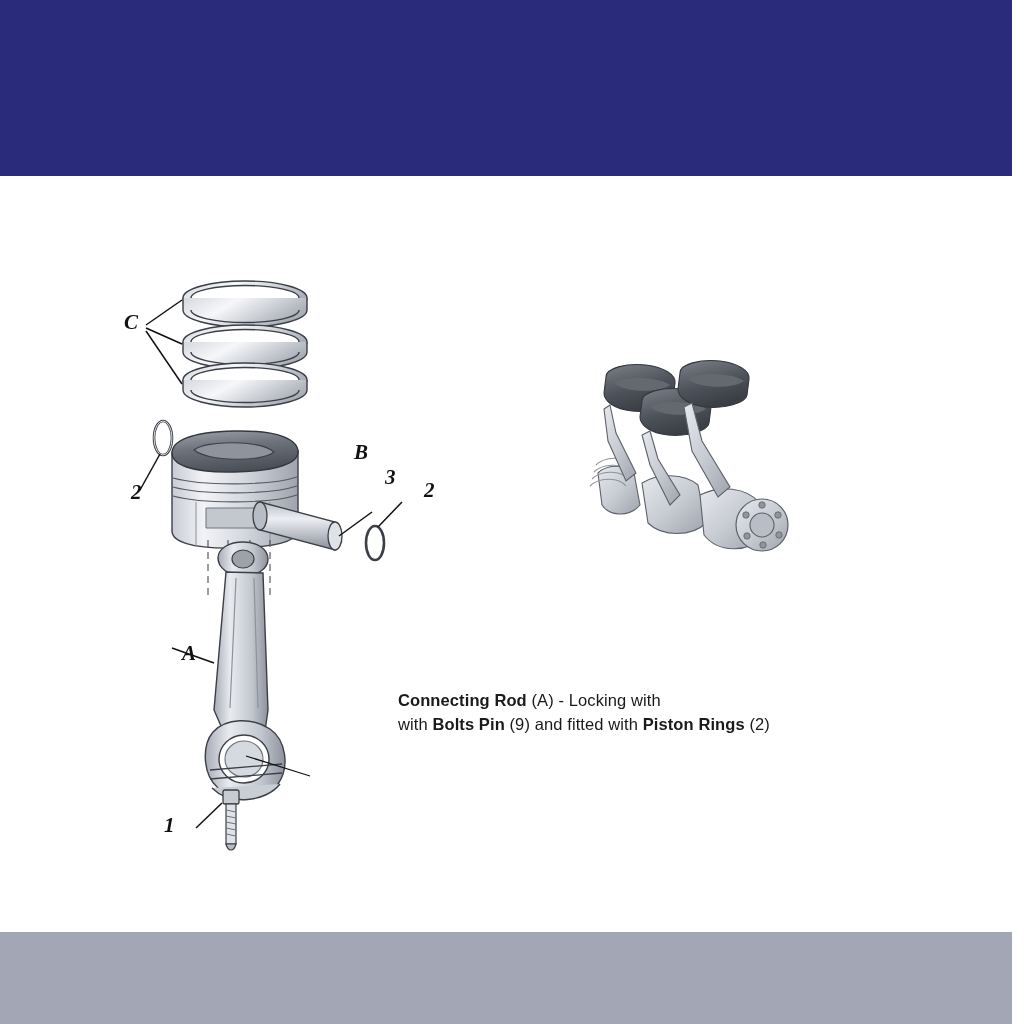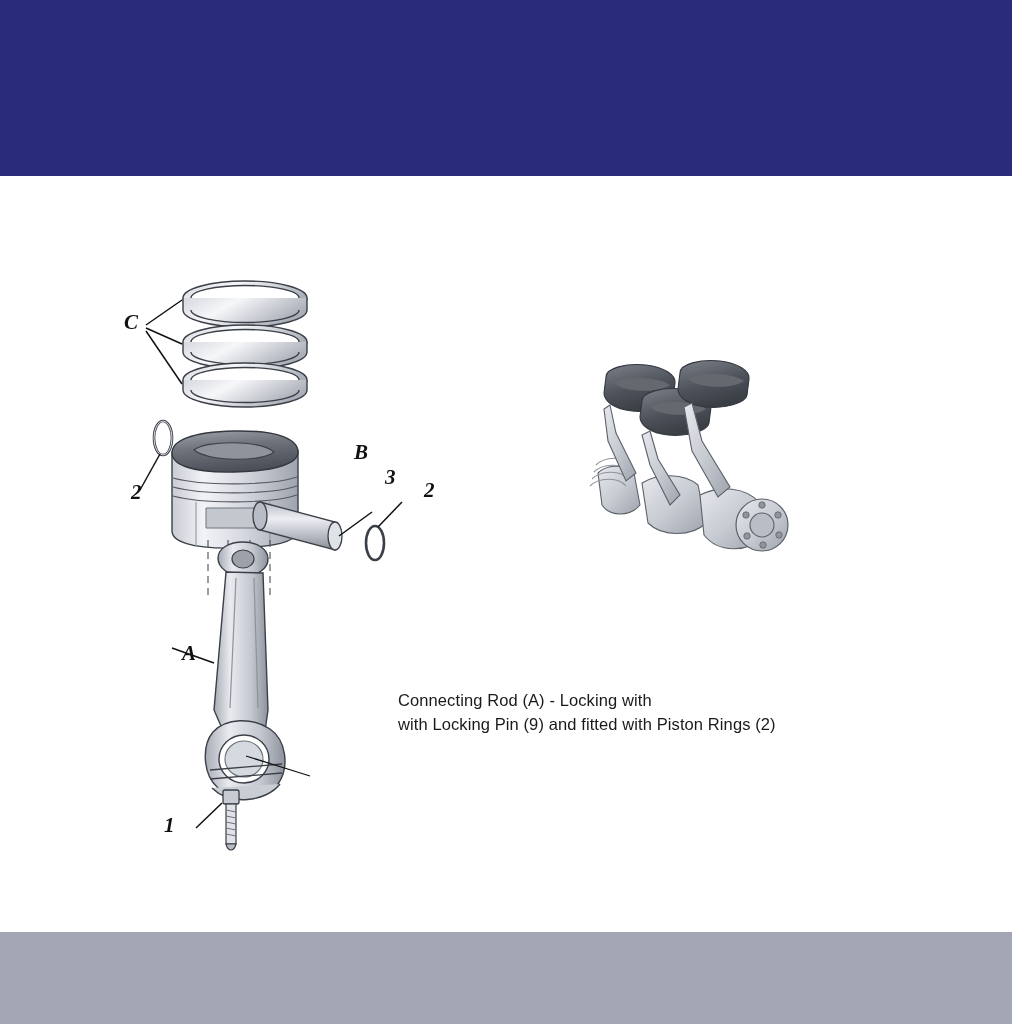--- a/index.html
+++ b/index.html
@@ -46,21 +46,21 @@
   .caption {
     position: absolute;
     left: 398px;
     top: 688px;
     width: 520px;
     font-size: 16.5px;
     line-height: 24.2px;
     color: #1a1a1a;
     letter-spacing: 0.1px;
   }
-  .caption b { font-weight: normal; }
+  .caption b { font-weight: bold; }
   .fig-main {
     position: absolute;
     left: 110px;
     top: 240px;
     width: 340px;
     height: 640px;
   }
   .fig-assembly {
     position: absolute;
     left: 580px;
@@ -289,16 +289,16 @@
   <div class="lbl" style="left:124px; top:310px;">C</div>
   <div class="lbl" style="left:354px; top:440px;">B</div>
   <div class="lbl" style="left:182px; top:641px;">A</div>
   <div class="lbl" style="left:385px; top:465px;">3</div>
   <div class="lbl" style="left:131px; top:480px;">2</div>
   <div class="lbl" style="left:424px; top:478px;">2</div>
   <div class="lbl" style="left:164px; top:813px;">1</div>
 
   <div class="caption">
     <div id="cap0"><b>Connecting Rod</b><span> (A) - Locking with</span></div>
-    <div id="cap3"><span>with </span><b>Locking Pin</b><span> (9) and fitted with </span><b>Piston Rings</b><span> (2)</span></div>
+    <div id="cap3"><span>with </span><b>Bolts Pin</b><span> (9) and fitted with </span><b>Piston Rings</b><span> (2)</span></div>
   </div>
 
 </div>
 
 </body></html>

